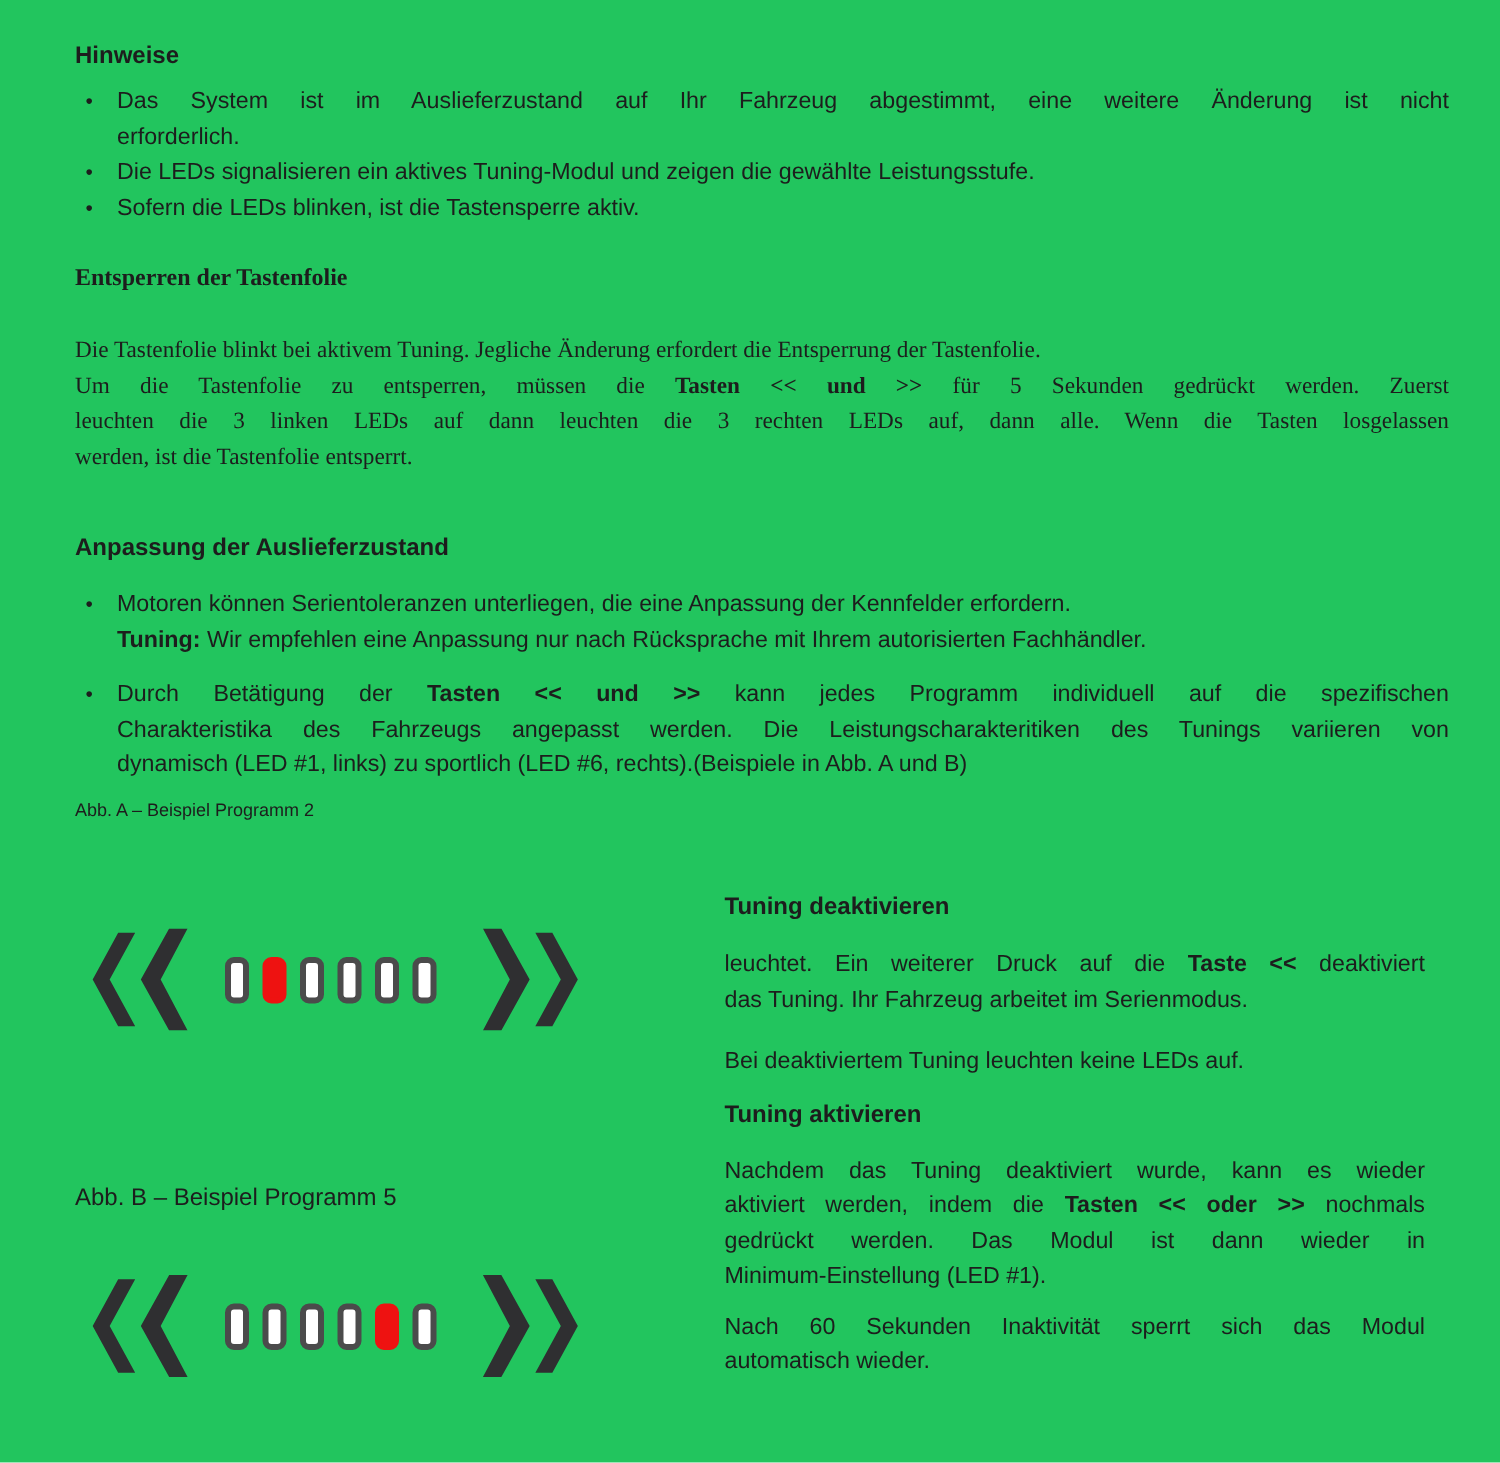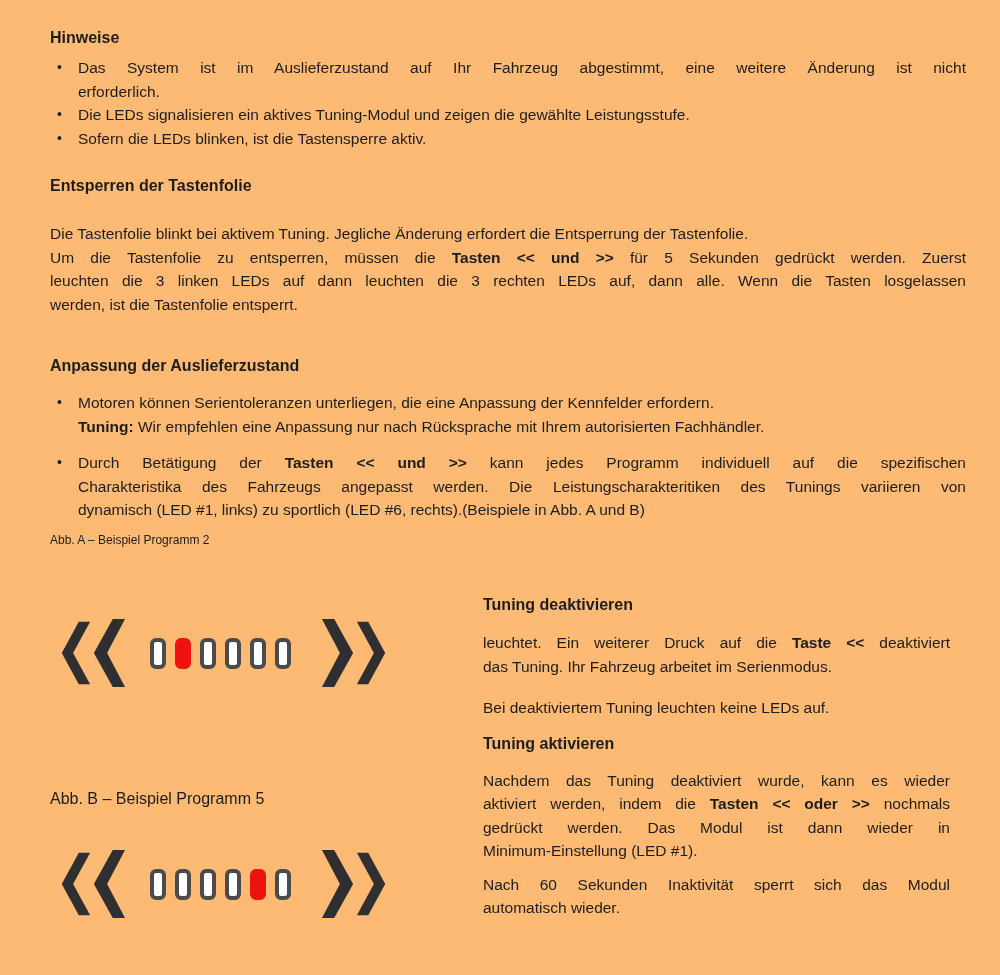--- a/index.html
+++ b/index.html
@@ -1,28 +1,28 @@
 <!DOCTYPE html>
 <html style="--text: #1d1d1d; --chevron: #2f2f31; --ledBorder: #4b4b4b; --ledOn: #ee1211;"><head>
 <meta charset="utf-8">
 <style>
   html,body{margin:0;padding:0;background:#ffffff;}
   #page{
     position:relative;
     width:1000px;
     height:975px;
-    background:#fdba74;
+    background:#22c55e;
     font-family:"Liberation Sans",sans-serif;
     color:var(--text,#1d1d1d);
     overflow:hidden;
   }
   
   .abs{position:absolute;}
   .sec-hinweise{left:50px;top:28px;width:916px;}
-  .sec-entsperren{left:50px;top:176px;width:916px;}
+  .sec-entsperren{left:50px;top:176px;width:916px;font-family:Liberation Serif, serif;}
   .sec-anpassung{left:50px;top:356px;width:916px;}
   .fig-label-a{left:50px;top:533px;font-size:12px;}
   .fig-label-b{left:50px;top:790px;font-size:16px;text-align:right;}
   .fig-a{left:57px;top:612px;width:333px;height:85px;}
   .fig-b{left:57px;top:843px;width:333px;height:85px;}
   .right-col{left:483px;top:595px;width:467px;}
 
   
   .h{font-weight:bold;font-size:16px;line-height:20px;color:var(--text,#1d1d1d);}
 

